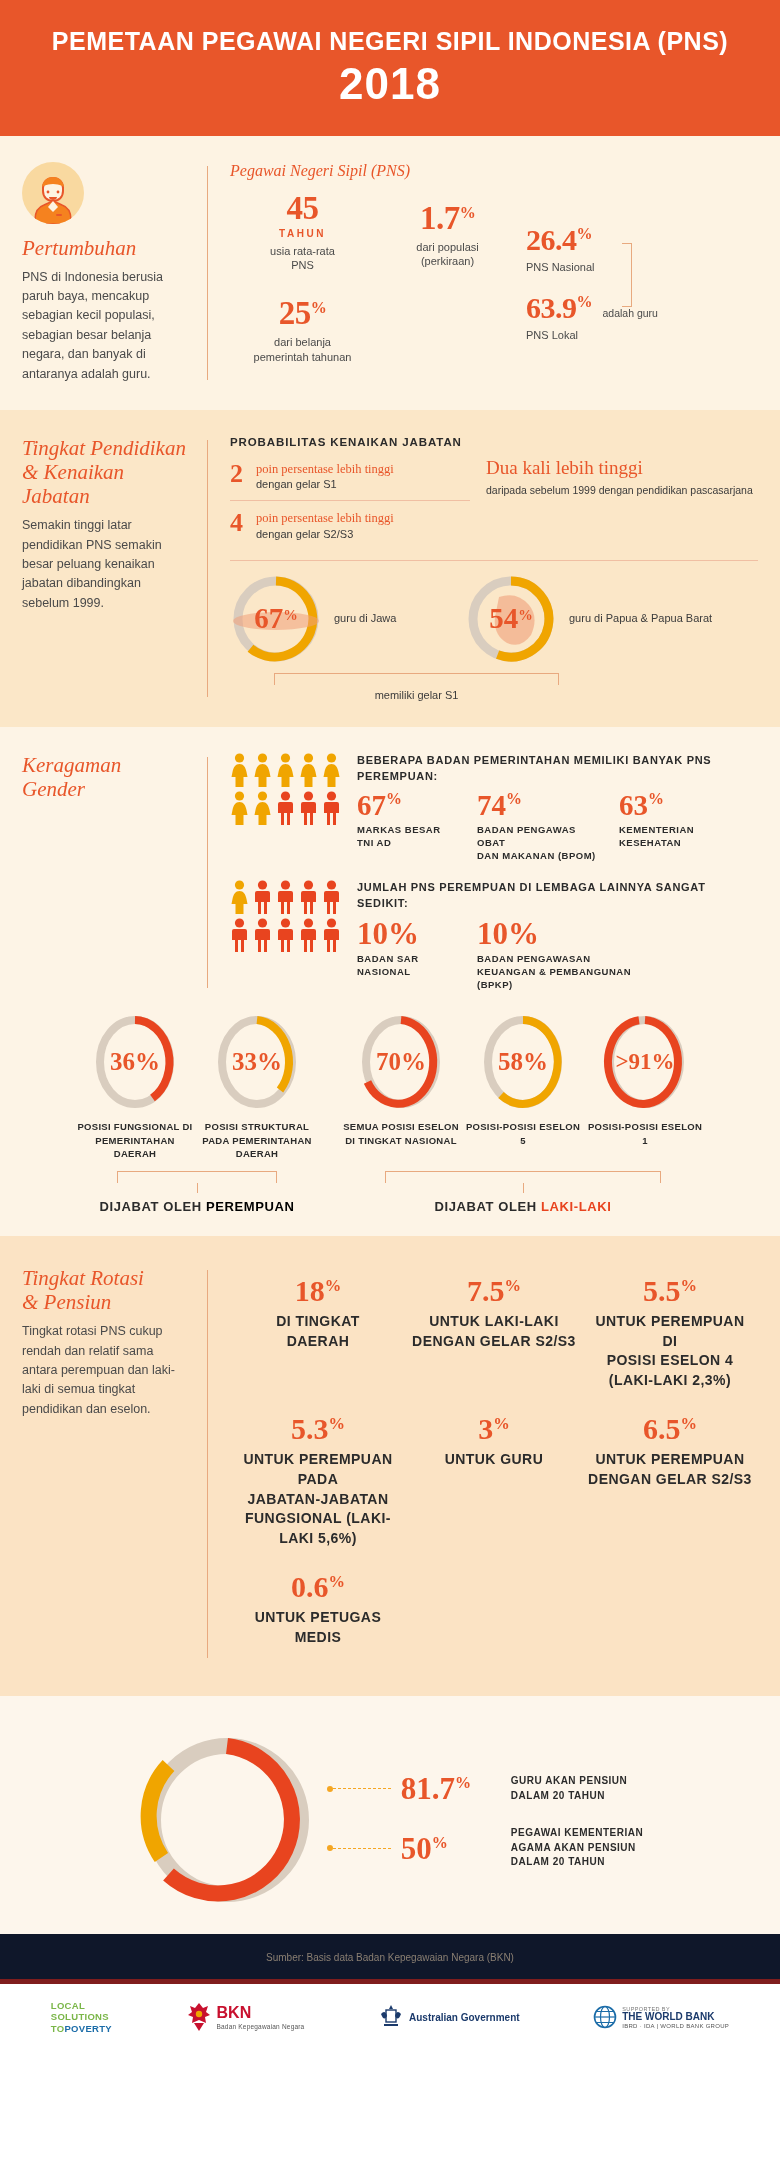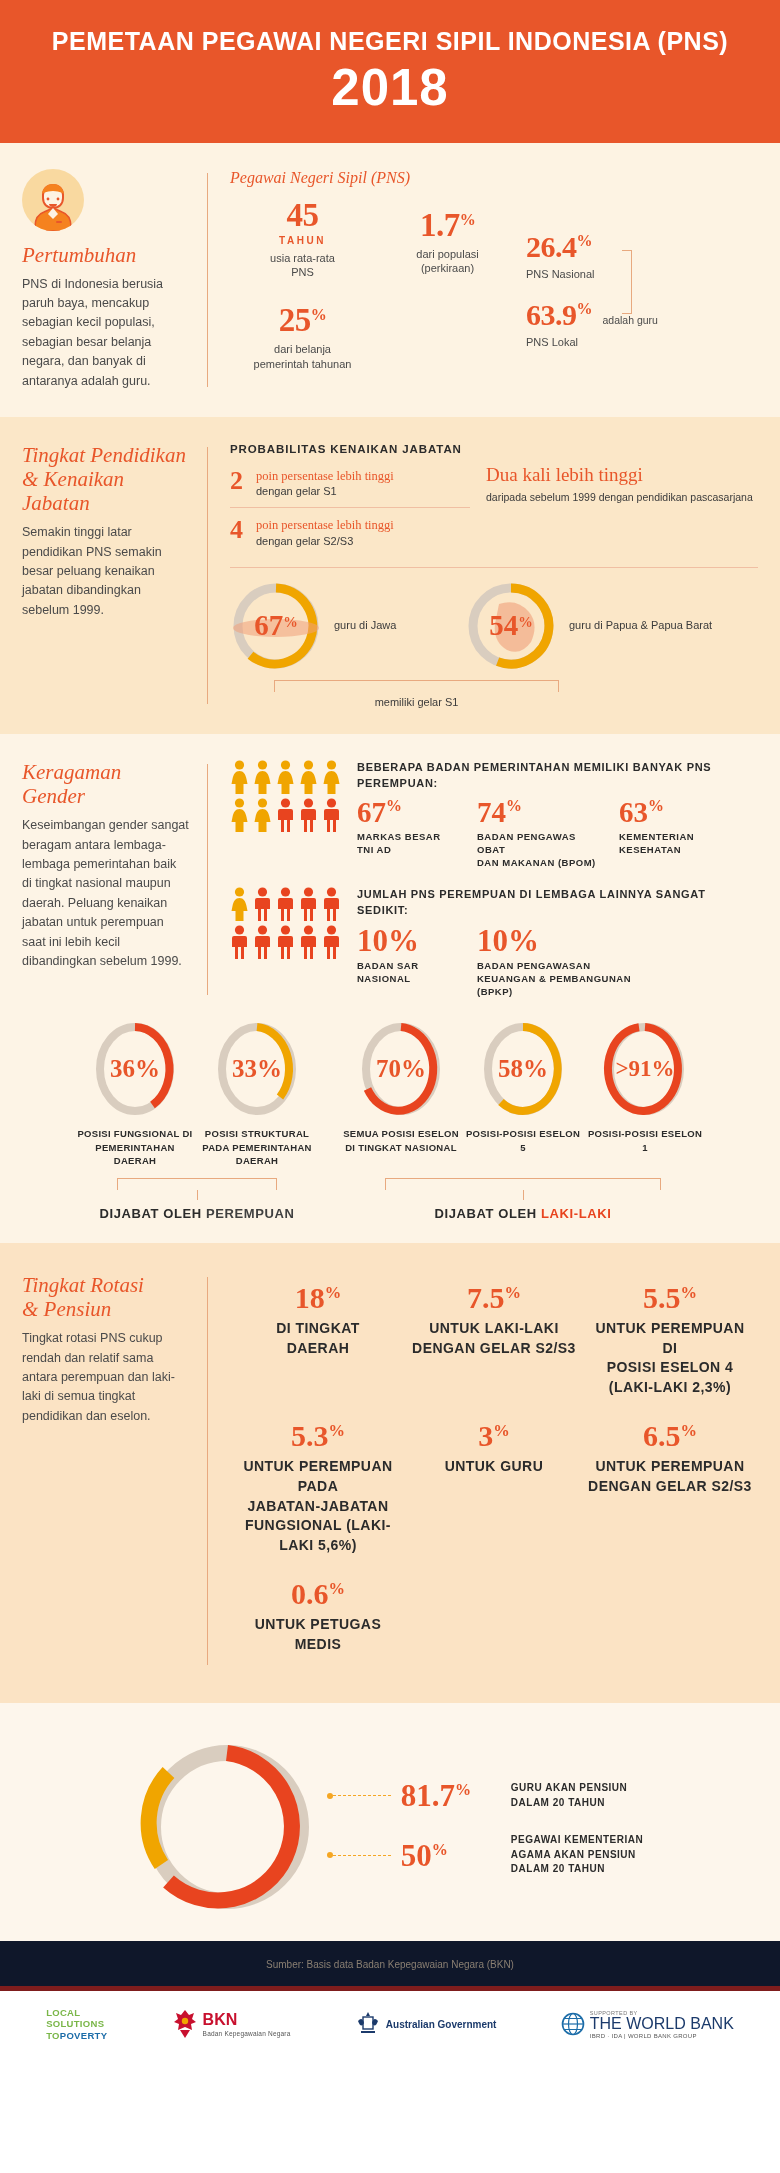--- a/index.html
+++ b/index.html
@@ -20,21 +20,21 @@
   }
   .header h1 {
     color: #ffffff;
     font-size: 25px;
     font-weight: bold;
     letter-spacing: 0.5px;
     line-height: 1.1;
   }
   .header h2 {
     color: #ffffff;
-    font-size: 51px;
+    font-size: 44px;
     font-weight: bold;
     letter-spacing: 1px;
     margin-top: 6px;
     line-height: 1;
   }
 
   
   .sec { position: relative; }
   .sec-cream  { background: #fdf3e3; }
   .sec-peach  { background: #fbe7c8; }
@@ -202,21 +202,21 @@
   .d5cell { width: 118px; text-align: center; }
   .d5label {
     font-size: 9.5px; font-weight: bold; letter-spacing: 0.3px;
     line-height: 1.45; margin-top: 8px; color: #2b2b2b;
   }
   .gap-col { width: 18px; }
   .dijabat {
     font-size: 13px; font-weight: bold; letter-spacing: 0.6px;
     text-align: center; color: #2b2b2b;
   }
-  .dijabat .hl-f { color: #404040; }
+  .dijabat .hl-f { color: #000000; }
   .dijabat .hl-m { color: #e8441f; }
 
   
   .rot-grid { display: flex; flex-wrap: wrap; }
   .rot-cell { width: 33.33%; text-align: center; padding: 10px 6px 14px; }
   .rot-n {
     font-family: "Liberation Serif", serif; font-weight: bold;
     color: #e8562a; font-size: 30px; line-height: 1;
   }
   .rot-n .pct { font-size: 0.55em; vertical-align: 0.62em; }
@@ -255,21 +255,21 @@
     padding: 16px 14px 20px;
   }
   .logo { display: flex; align-items: center; }
   .lsp { font-size: 9.5px; font-weight: bold; line-height: 1.25; letter-spacing: 0.3px; }
   .lsp .g { color: #7ab648; }
   .lsp .b { color: #1b6ca8; }
   .bkn-txt { margin-left: 5px; }
   .bkn-txt .t { color: #c8102e; font-size: 16px; font-weight: bold; line-height: 1; }
   .bkn-txt .s { color: #555; font-size: 6.5px; letter-spacing: 0.2px; margin-top: 2px; }
   .aus .t1 { color: #1b3a6b; font-size: 10px; font-weight: bold; line-height: 1.1; }
-  .wb-txt .t { color: #1b3a6b; font-size: 16px; font-weight: normal; line-height: 1.05; }
+  .wb-txt .t { color: #1b3a6b; font-size: 10px; font-weight: bold; line-height: 1.05; }
   .wb-txt .s { color: #555; font-size: 6px; letter-spacing: 0.3px; margin-top: 1px; }
   .wb-txt .sup { color: #777; font-size: 5.5px; letter-spacing: 0.4px; }
 </style>
 </head>
 <body>
 
 <div class="page">
 
   <div class="header">
     <h1>PEMETAAN PEGAWAI NEGERI SIPIL INDONESIA (PNS)</h1>
@@ -412,21 +412,20 @@
       </div>
     </div>
     <div style="height:18px;"></div>
   </div>
 
   <div class="sec sec-cream2">
     <div class="sec-inner" style="padding-bottom:6px;">
       <div class="left-col">
         <div class="serif-title" style="white-space:pre-line;">Keragaman
 Gender</div>
-        <div class="body-text">Keseimbangan gender sangat beragam antara lembaga-lembaga pemerintahan baik di tingkat nasional maupun daerah. Peluang kenaikan jabatan untuk perempuan saat ini lebih kecil dibandingkan sebelum 1999.</div>
       </div>
       <div class="divider-v"></div>
       <div class="right-col">
 
         <div class="gender-flex">
           <div class="picto-block">
             <div class="picto-row">
               <svg width="19" height="34" viewBox="0 0 19 34">
                   <circle cx="9.5" cy="5" r="4.6" fill="#f0a500"></circle>
                   <path d="M9.5 11 c-4 0-6 3-7 8 l-1 5 h4 v10 h8 V24 h4 l-1-5 c-1-5-3-8-7-8z" fill="#f0a500"></path>

